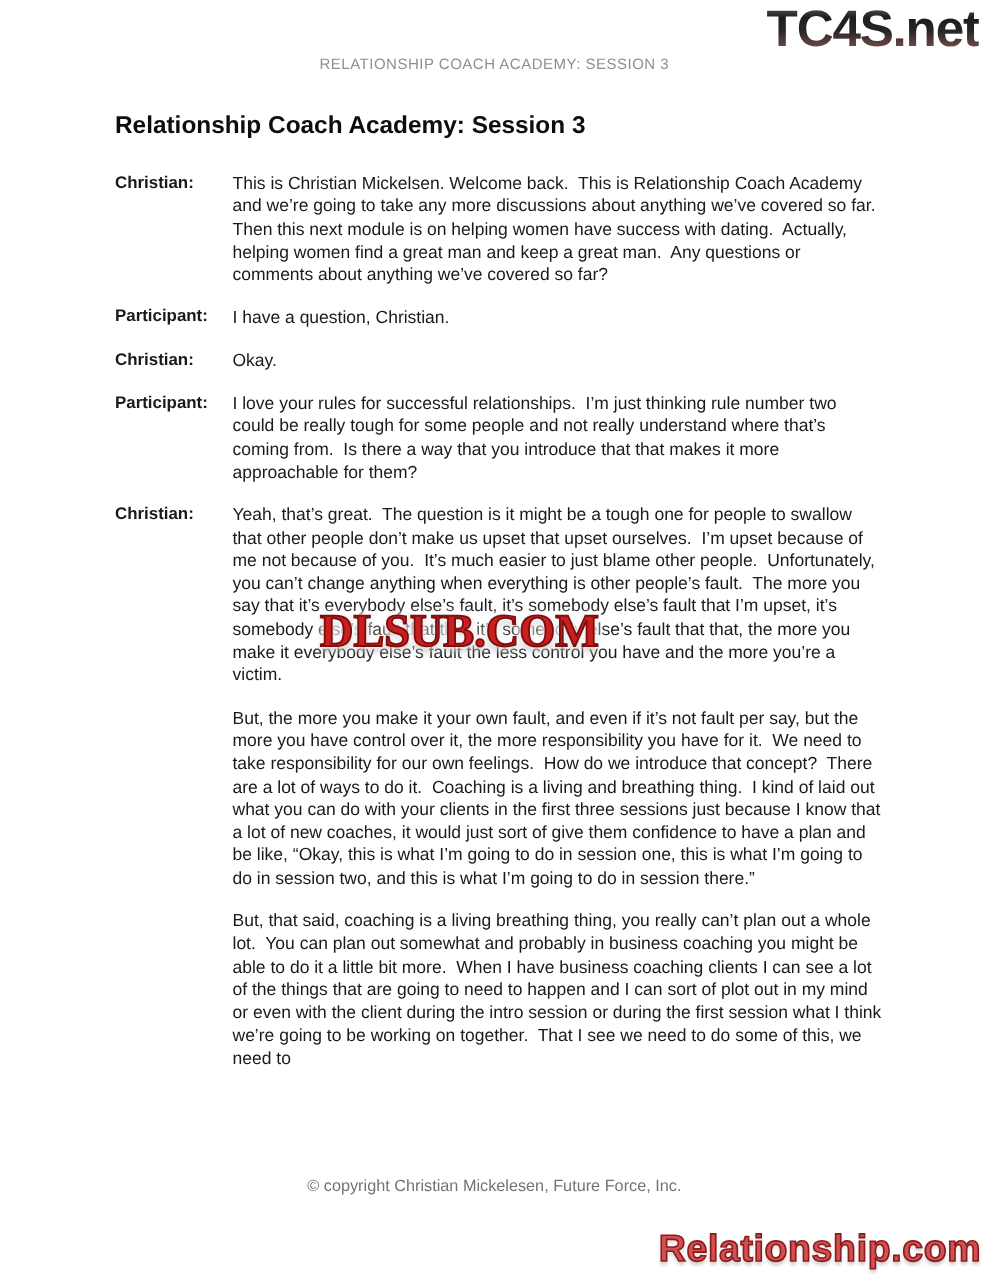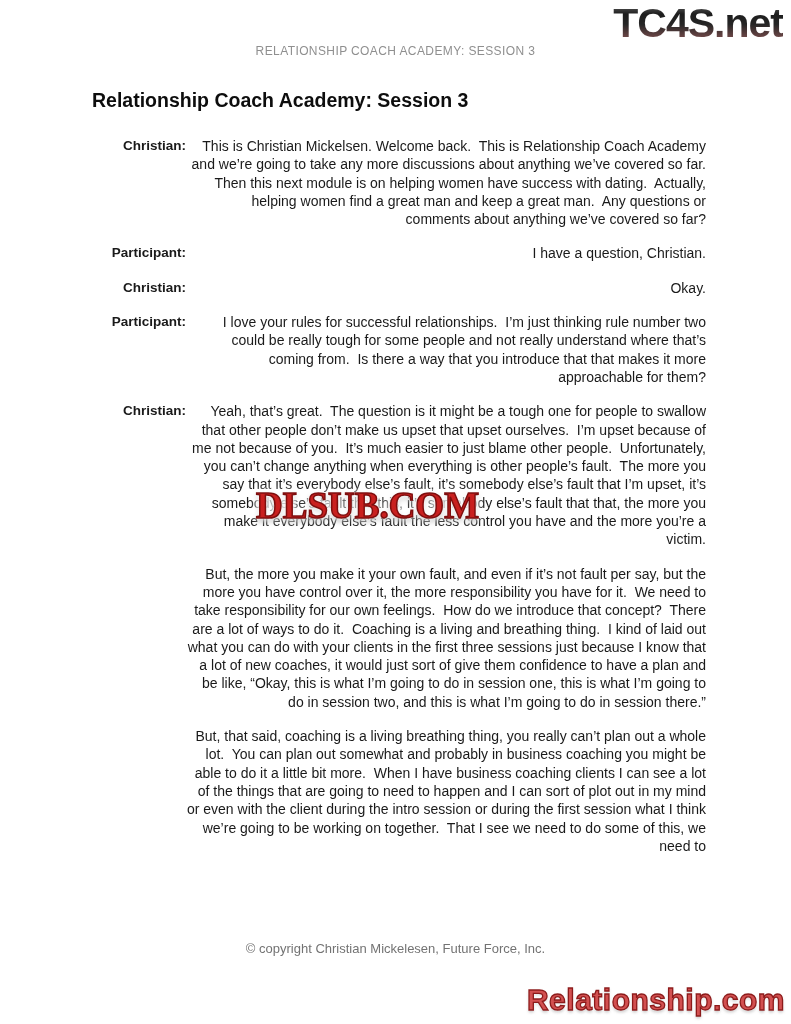--- a/index.html
+++ b/index.html
@@ -23,21 +23,21 @@
       background:linear-gradient(180deg,#7d7d7d 0%,#1d1d1d 30%,#262626 52%,#6e4747 80%,#a38080 100%);
       -webkit-background-clip:text; background-clip:text; color:transparent;
       text-shadow:none;
     }
   }
   .doc-title {
     position:absolute; left:92px; top:89px; margin:0;
     font-size:19.5px; font-weight:bold; color:#0d0d0d;
   }
   .dialogue { position:absolute; left:92px; top:137px; width:614px; }
-  .block { display:flex; margin-bottom:16px;text-align:right; }
+  .block { display:flex; margin-bottom:16px; }
   .speaker {
     flex:0 0 94px; width:94px; font-weight:bold;
     font-size:13.5px; line-height:18.3px;
   }
   .speech { flex:1; font-size:14px; line-height:18.3px; }
   .speech p { margin:0 0 16px 0; white-space:pre-wrap; }
   .speech p:last-child { margin-bottom:0; }
   .watermark {
     position:absolute; left:256px; top:484px;
     font-family:Liberation Serif, serif; font-weight:bold;

